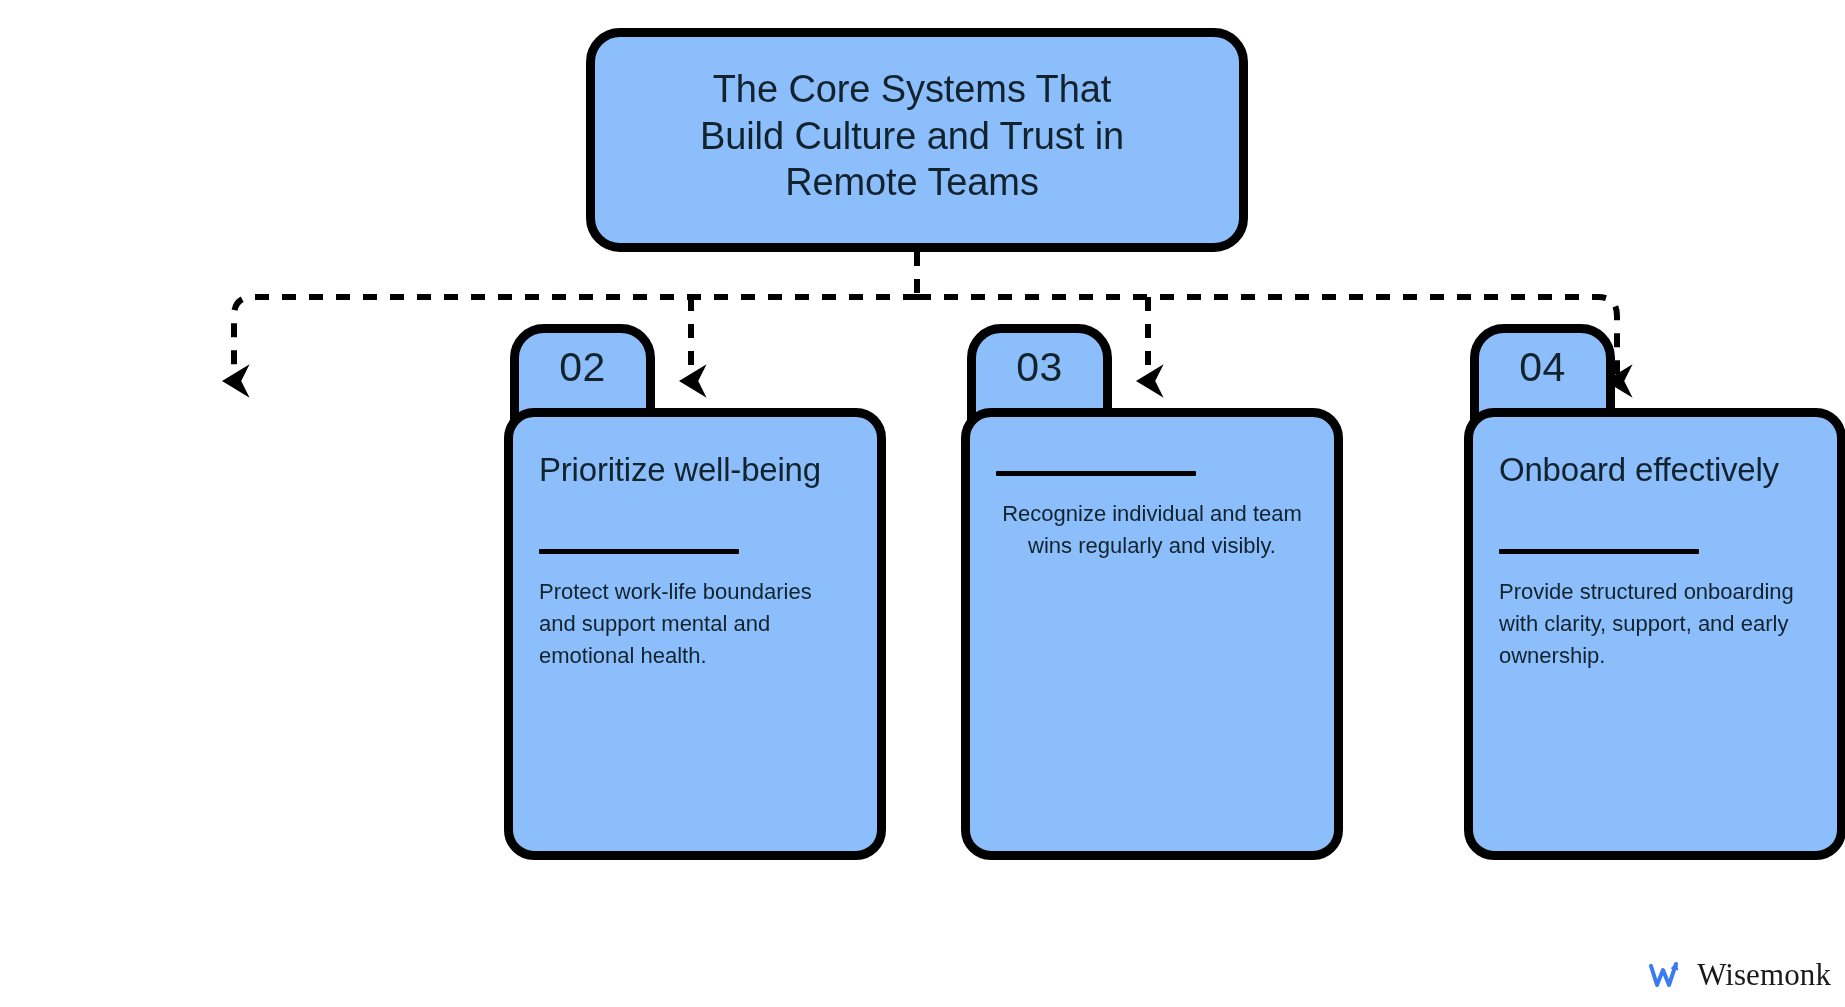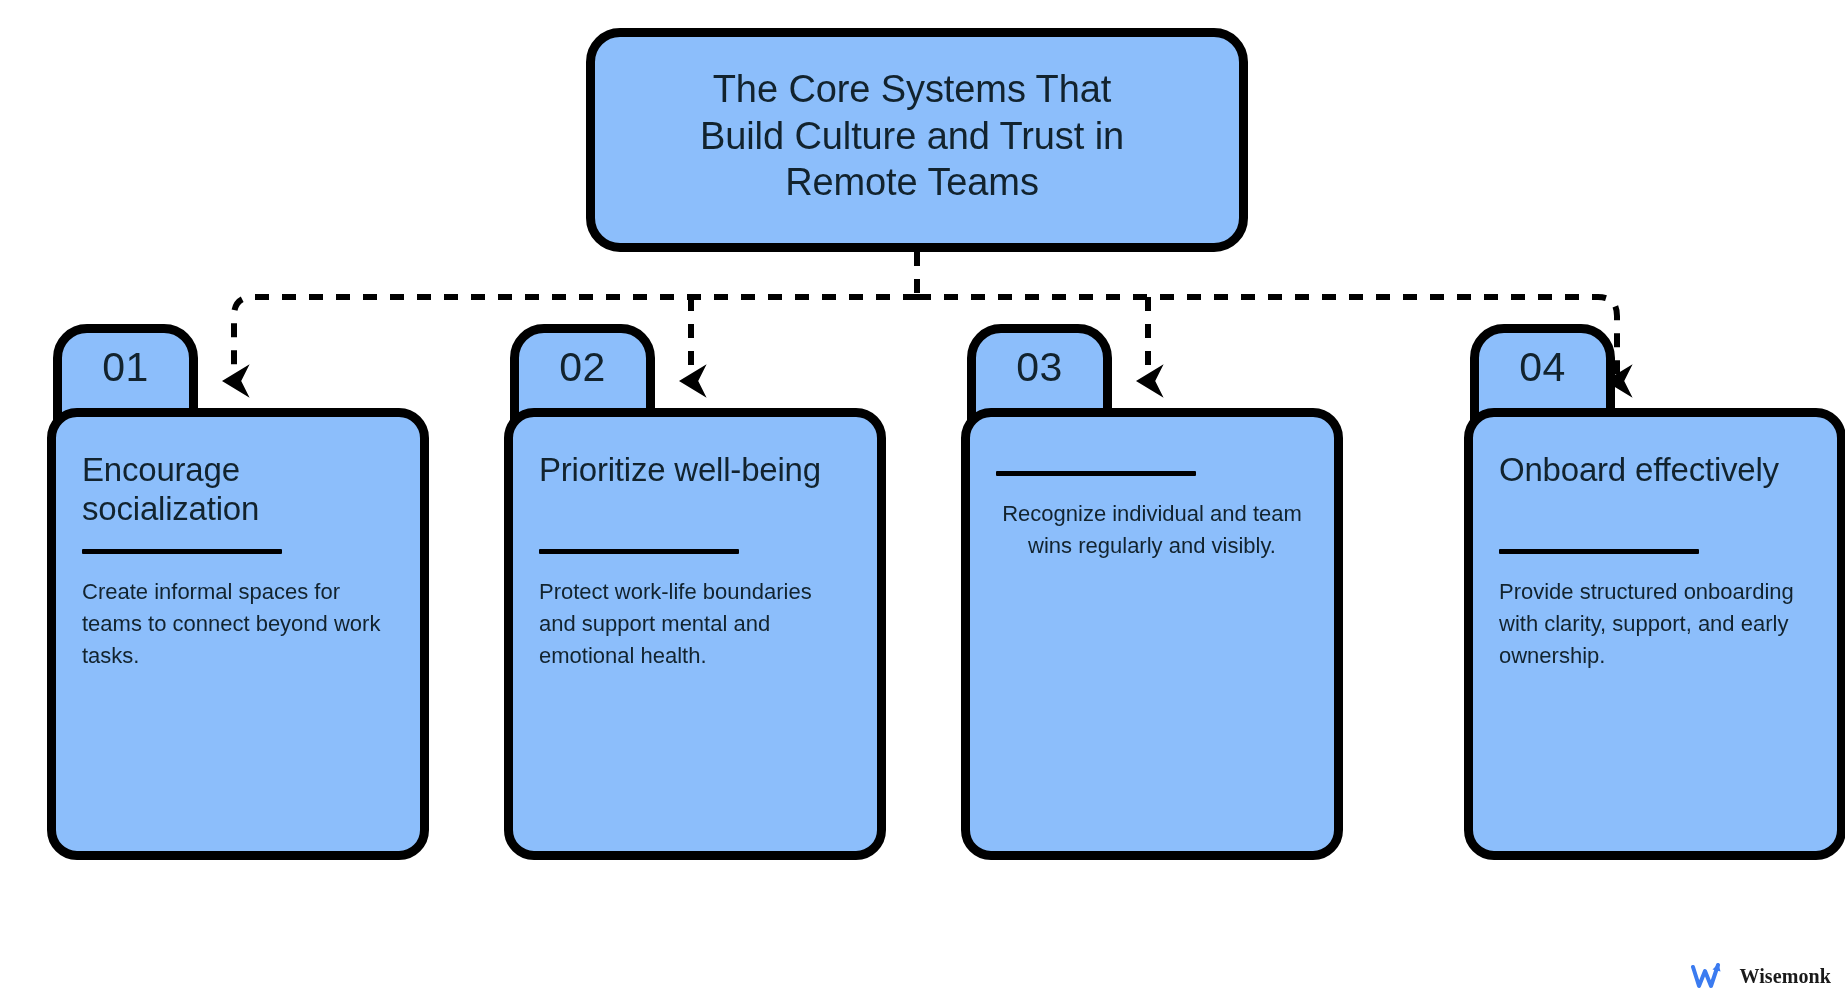--- a/index.html
+++ b/index.html
@@ -128,22 +128,22 @@
     right: 14px;
     bottom: 14px;
     display: flex;
     align-items: center;
     gap: 8px;
     z-index: 6;
   }
   #logo-mark { display: block; }
   #logo-text {
     font-family: "Liberation Serif", serif;
-    font-size: 20px;
-    font-weight: 700;
+    font-size: 31px;
+    font-weight: 400;
     color: #1a1a1a;
     letter-spacing: 0.1px;
   }
 </style>
 </head>
 <body>
 
 <div id="stage">
 
   <svg id="connectors" viewBox="0 0 1845 1007" width="1845" height="1007">
@@ -163,30 +163,20 @@
   </svg>
 
   <div id="title-box">
     <div id="title-text">
       <span>The Core Systems That</span><br>
       <span>Build Culture and Trust in</span><br>
       <span>Remote Teams</span>
     </div>
   </div>
 
-  <div class="card-group g1">
-    <div class="num-tab">
-      <span class="num">01</span>
-    </div>
-    <div class="card-body">
-      <div class="card-heading">Encourage socialization</div>
-      <div class="card-rule"></div>
-      <div class="card-desc">Create informal spaces for teams to connect beyond work tasks.</div>
-    </div>
-  </div>
 
   <div class="card-group g2">
     <div class="num-tab">
       <span class="num">02</span>
     </div>
     <div class="card-body">
       <div class="card-heading">Prioritize well-being</div>
       <div class="card-rule"></div>
       <div class="card-desc">Protect work-life boundaries and support mental and emotional health.</div>
     </div>

